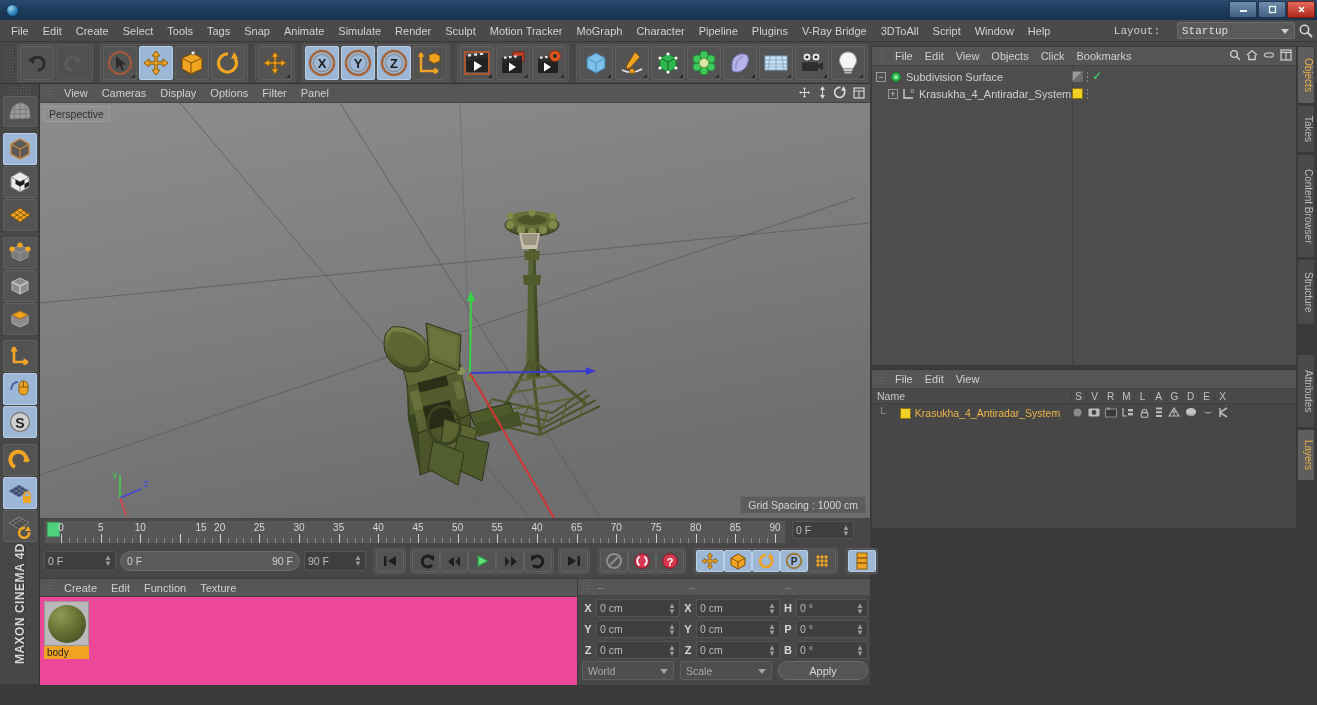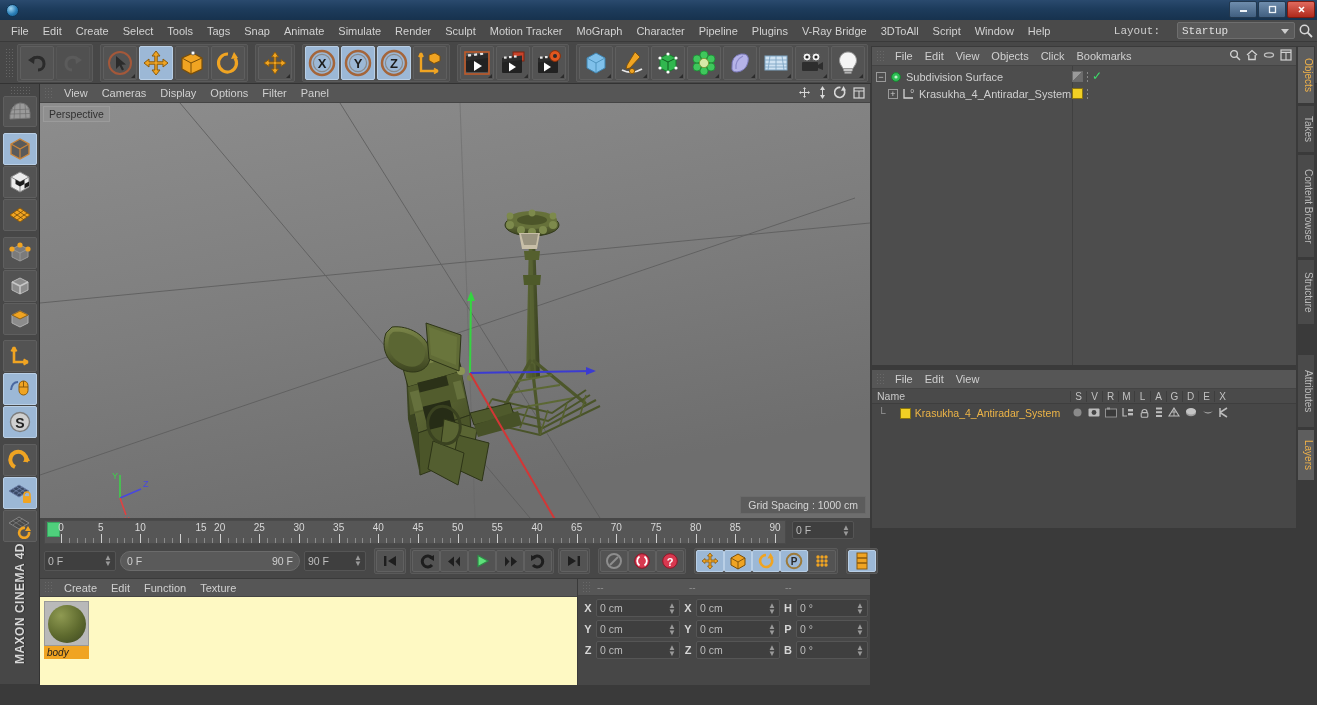--- a/index.html
+++ b/index.html
@@ -115,21 +115,21 @@
           display:flex;align-items:center;justify-content:center; }
   .pbtn.on { background:#9cb8d6; border-color:#b9cfe6; }
   .pgrp { display:flex; background:#4d4d4d; border:1px solid #5a5a5a; border-radius:2px; padding:1px; }
 
   
   .matwrap { position:absolute; left:40px; top:578px; width:538px; height:107px; background:#474747;
              border-top:1px solid #3a3a3a; border-right:1px solid #3a3a3a; }
   .panelhead { height:18px; background:#565656; display:flex; align-items:center;
                padding-left:3px; border-bottom:1px solid #444; }
   .panelhead .mi { padding:1px 7px; font-size:11px; color:#d0d0d0; }
-  .matbody { position:absolute; left:0; top:18px; right:0; bottom:0; background:#fef9c3; padding:4px;font-style:italic; }
+  .matbody { position:absolute; left:0; top:18px; right:0; bottom:0; background:#ec4899; padding:4px; }
   .matchip { width:45px; }
   .matsphere { width:45px;height:45px; background:#b9b9b9; border:1px solid #999;
                display:flex;align-items:center;justify-content:center; }
   .matsphere i { display:block;width:38px;height:38px;border-radius:50%;
     background:radial-gradient(circle at 34% 28%,#8f9a52,#5e6a2e 55%,#3b4520 100%); }
   .matname { background:#f0a422; color:#1e1e1e; font-size:10px; text-align:left;
              padding:0 3px; height:13px; line-height:13px; }
 
   
   .coordwrap { position:absolute; left:578px; top:578px; width:292px; height:107px; background:#474747;
@@ -1082,20 +1082,31 @@
       <div class="numfield">
           <span>0 cm</span>
           <span class="spin">▲<br>▼</span>
         </div>
       <div class="axlbl">B</div>
       <div class="numfield">
           <span>0 °</span>
           <span class="spin">▲<br>▼</span>
         </div>
     </div>
+    <div class="coordbot">
+      <div class="selbox">
+        <span>World</span>
+        <span class="cv"></span>
+      </div>
+      <div class="selbox">
+        <span>Scale</span>
+        <span class="cv"></span>
+      </div>
+      <div class="applybtn">Apply</div>
+    </div>
   </div>
 
   <div class="objwrap">
     <div class="objhead">
       <div class="gripdots" style="height:13px;width:9px;margin:0 4px 0 1px;"></div>
       <div class="mi">File</div>
       <div class="mi">Edit</div>
       <div class="mi">View</div>
       <div class="mi">Objects</div>
       <div class="mi">Click</div>

